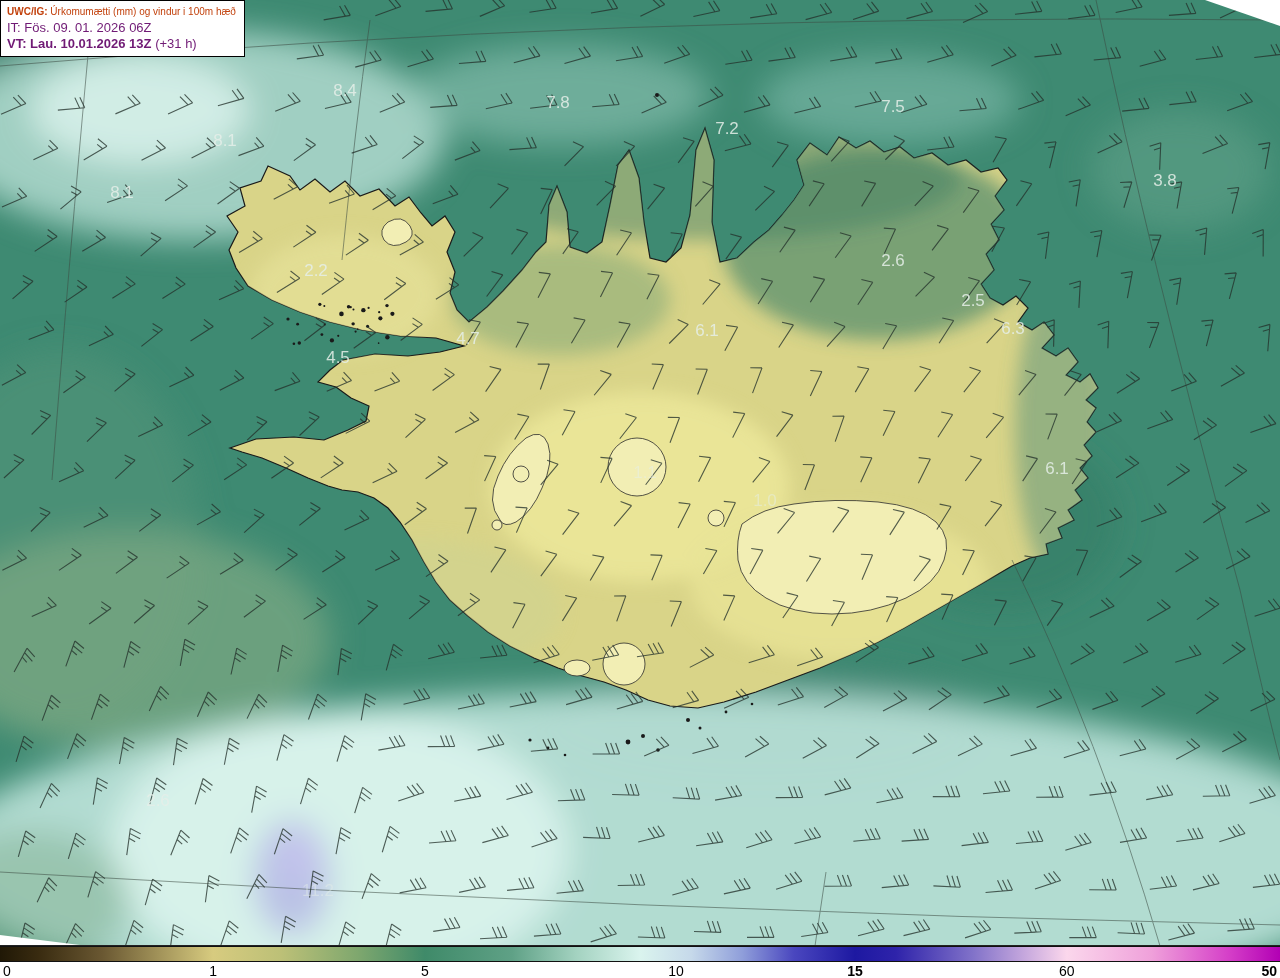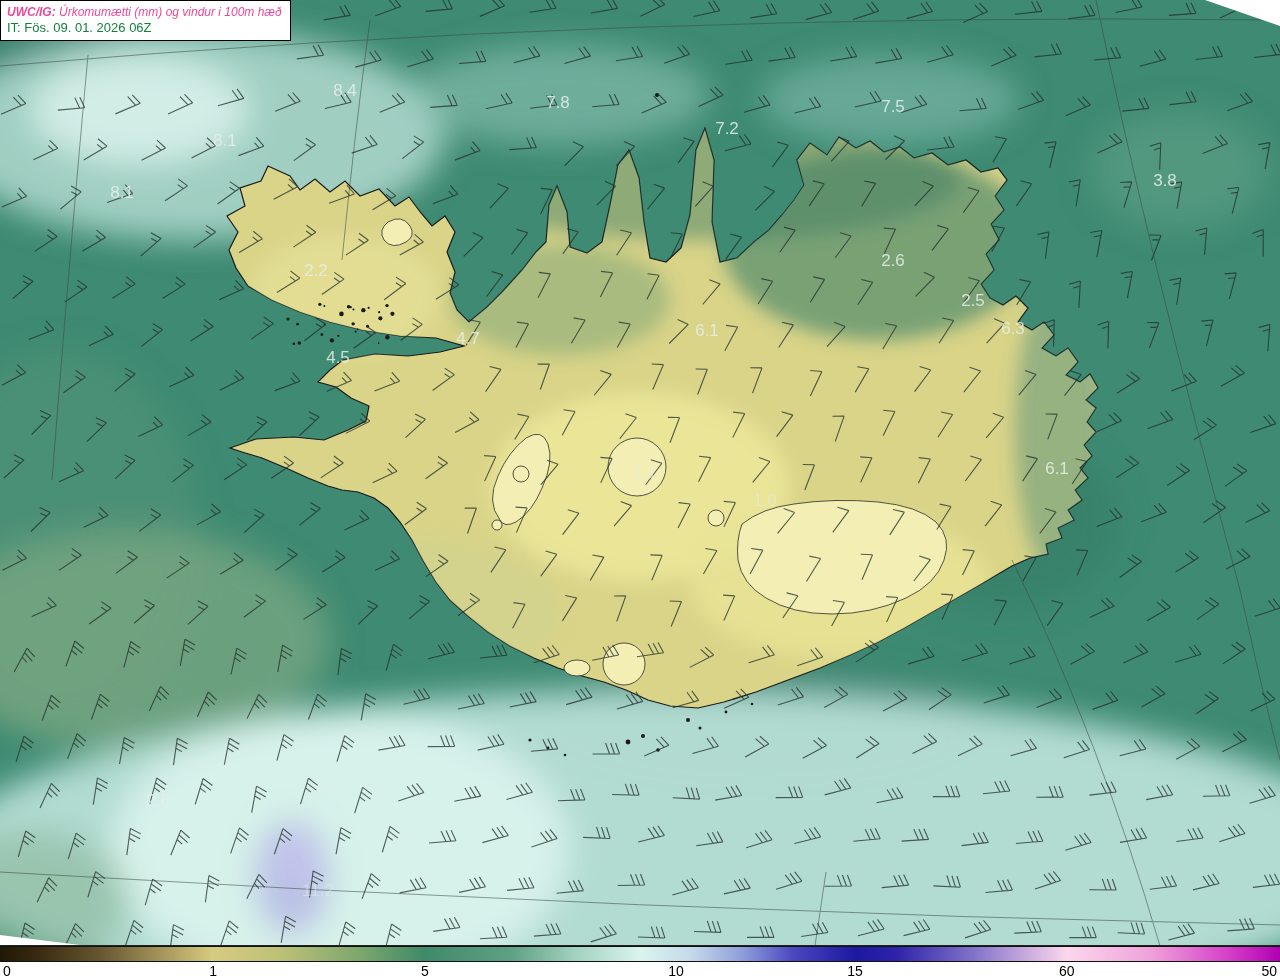--- a/index.html
+++ b/index.html
@@ -3,22 +3,22 @@
 <meta charset="utf-8">
 <style>
   html,body{margin:0;padding:0;background:#fff;}
   #app{position:relative;width:1280px;height:978px;overflow:hidden;background:#fff;
        font-family:"Liberation Sans",sans-serif;}
   #map-wrap{position:absolute;left:0;top:0;width:1280px;height:946px;}
   #map-svg{display:block;}
   
   #title-box{position:absolute;left:0;top:0;background:#ffffff;border:1px solid #000;
              padding:3px 8px 4px 6px;z-index:5;line-height:16px;white-space:nowrap;}
-  #title-box .l1{font-size:12px;color:#ec4899;font-style:italic;}
-  #title-box .l2,#title-box .l3{font-size:13px;color:#15803d;}
+  #title-box .l1{font-size:10px;color:#c2410c;}
+  #title-box .l2,#title-box .l3{font-size:13px;color:#701a75;}
   #title-box b{font-weight:bold;}
   
   #colorbar-area{position:absolute;left:0;top:946px;width:1280px;height:32px;background:#fff;
                  border-bottom:2px solid #000;}
   #colorbar{position:absolute;left:0;top:0;width:1280px;height:16px;
             border-top:1px solid #111;border-bottom:1px solid #111;box-sizing:border-box;}
   #cb-labels{position:absolute;left:0;top:17px;width:1280px;height:15px;}
   #cb-labels span{position:absolute;top:0;font-size:14px;color:#000;transform:translateX(-50%);}
   #cb-labels span.first{transform:none;}
   #cb-labels span.last{transform:translateX(-100%);}
@@ -1665,29 +1665,30 @@
         </g>
 
       <polygon points="1205,0 1280,0 1280,26" fill="#ffffff"></polygon>
       <polygon points="0,935 88,946 0,946" fill="#ffffff"></polygon>
       <line x1="0" y1="945.5" x2="1280" y2="945.5" stroke="#222" stroke-width="1"></line>
     </svg>
 
     <div id="title-box">
       <div class="l1"><b>UWC/IG:</b><span> Úrkomumætti (mm) og vindur i 100m hæð</span></div>
       <div class="l2"><span>IT: Fös. 09. 01. 2026 06Z</span></div>
+      <div class="l3"><b>VT: Lau. 10.01.2026 13Z</b><span> (+31 h)</span></div>
     </div>
   </div>
 
   <div id="colorbar-area">
     <div id="colorbar" style="background: linear-gradient(to right, rgb(32, 24, 6) 0%, rgb(57, 43, 16) 3%, rgb(106, 88, 50) 8%, rgb(215, 203, 127) 16.65%, rgb(188, 192, 119) 22%, rgb(126, 167, 110) 28%, rgb(63, 138, 105) 33.2%, rgb(95, 161, 134) 40%, rgb(163, 210, 192) 45%, rgb(218, 244, 238) 50%, rgb(198, 217, 234) 54%, rgb(143, 158, 218) 58%, rgb(74, 71, 191) 62%, rgb(29, 24, 161) 66.8%, rgb(46, 35, 170) 70%, rgb(129, 114, 201) 76%, rgb(197, 167, 221) 80%, rgb(251, 215, 236) 83.35%, rgb(239, 160, 218) 90%, rgb(213, 63, 200) 96%, rgb(178, 0, 180) 100%);"></div>
     <div id="cb-labels">
         <span class="first" style="left: 3px;">0</span>
         <span style="left: 16.65%;">1</span>
         <span style="left: 33.2%;">5</span>
         <span style="left: 50%; margin-left: 36px;">10</span>
-        <span style="left: 66.8%;">15</span>
+        <span style="left: 66.8%; font-weight: bold;">15</span>
         <span style="left: 83.35%;">60</span>
-        <span class="last" style="left: calc(100% - 3px);">50</span>
+        <span class="last" style="left: calc(100% - 3px); font-weight: bold;">50</span>
       </div>
   </div>
 
 </div>
 
 </body></html>

